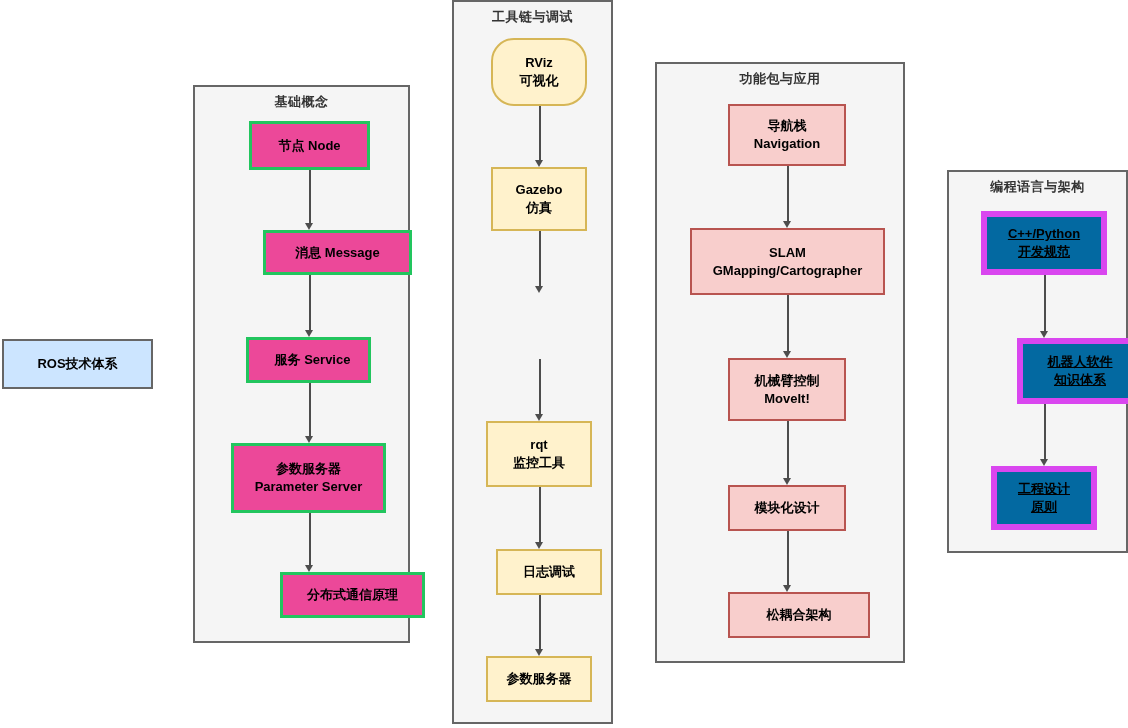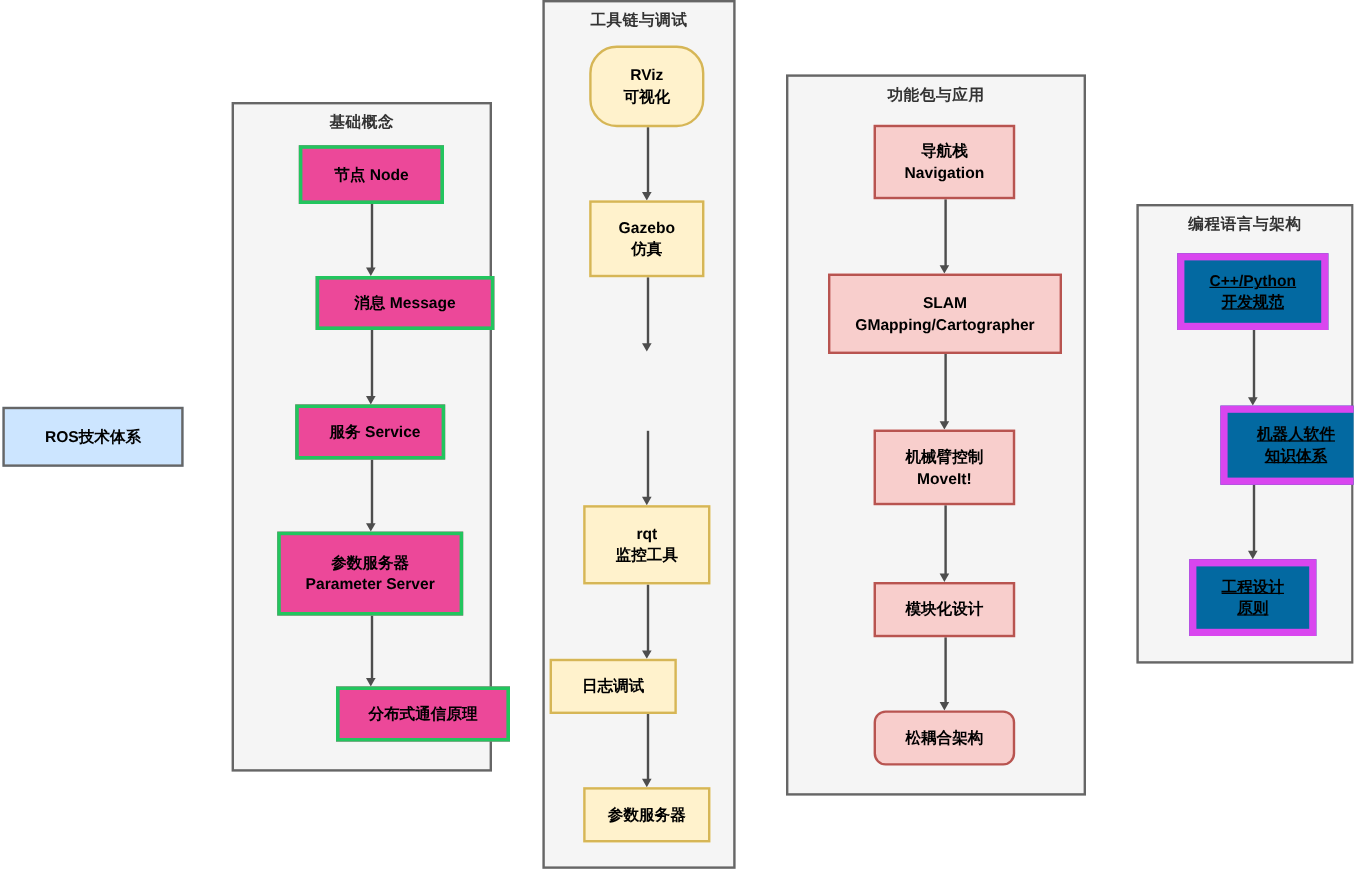--- a/index.html
+++ b/index.html
@@ -116,21 +116,21 @@
     <div class="edge" style="left: 539px; top: 595px; width: 2px; height: 61px;">
       <div class="shaft" style="height: 55px;"></div>
       <div class="head" style="top: 54px;"></div>
     </div>
     <div class="node style-yellow" style="left: 491px; top: 38px; width: 96px; height: 68px; border-radius: 23px;">RViz
 可视化</div>
     <div class="node style-yellow" style="left: 491px; top: 167px; width: 96px; height: 64px;">Gazebo
 仿真</div>
     <div class="node style-yellow" style="left: 486px; top: 421px; width: 106px; height: 66px;">rqt
 监控工具</div>
-    <div class="node style-yellow" style="left: 458px; top: 549px; width: 106px; height: 46px;">日志调试</div>
+    <div class="node style-yellow" style="left: 496px; top: 549px; width: 106px; height: 46px;">日志调试</div>
     <div class="node style-yellow" style="left: 486px; top: 656px; width: 106px; height: 46px;">参数服务器</div>
     <div class="group" style="left: 655px; top: 62px; width: 250px; height: 601px;">
       <div class="group-title">功能包与应用</div>
     </div>
     <div class="edge" style="left: 787px; top: 166px; width: 2px; height: 62px;">
       <div class="shaft" style="height: 56px;"></div>
       <div class="head" style="top: 55px;"></div>
     </div>
     <div class="edge" style="left: 787px; top: 295px; width: 2px; height: 63px;">
       <div class="shaft" style="height: 57px;"></div>
@@ -144,21 +144,21 @@
       <div class="shaft" style="height: 55px;"></div>
       <div class="head" style="top: 54px;"></div>
     </div>
     <div class="node style-pink" style="left: 728px; top: 104px; width: 118px; height: 62px;">导航栈
 Navigation</div>
     <div class="node style-pink" style="left: 690px; top: 228px; width: 195px; height: 67px;">SLAM
 GMapping/Cartographer</div>
     <div class="node style-pink" style="left: 728px; top: 358px; width: 118px; height: 63px; text-align: center;">机械臂控制
 MoveIt!</div>
     <div class="node style-pink" style="left: 728px; top: 485px; width: 118px; height: 46px;">模块化设计</div>
-    <div class="node style-pink" style="left: 728px; top: 592px; width: 118px; height: 46px; border-radius: 10px;">松耦合架构</div>
+    <div class="node style-pink" style="left: 728px; top: 592px; width: 142px; height: 46px;">松耦合架构</div>
     <div class="group" style="left: 947px; top: 170px; width: 181px; height: 383px;">
       <div class="group-title">编程语言与架构</div>
     </div>
     <div class="edge" style="left: 1044px; top: 275px; width: 2px; height: 63px;">
       <div class="shaft" style="height: 57px;"></div>
       <div class="head" style="top: 56px;"></div>
     </div>
     <div class="edge" style="left: 1044px; top: 404px; width: 2px; height: 62px;">
       <div class="shaft" style="height: 56px;"></div>
       <div class="head" style="top: 55px;"></div>

